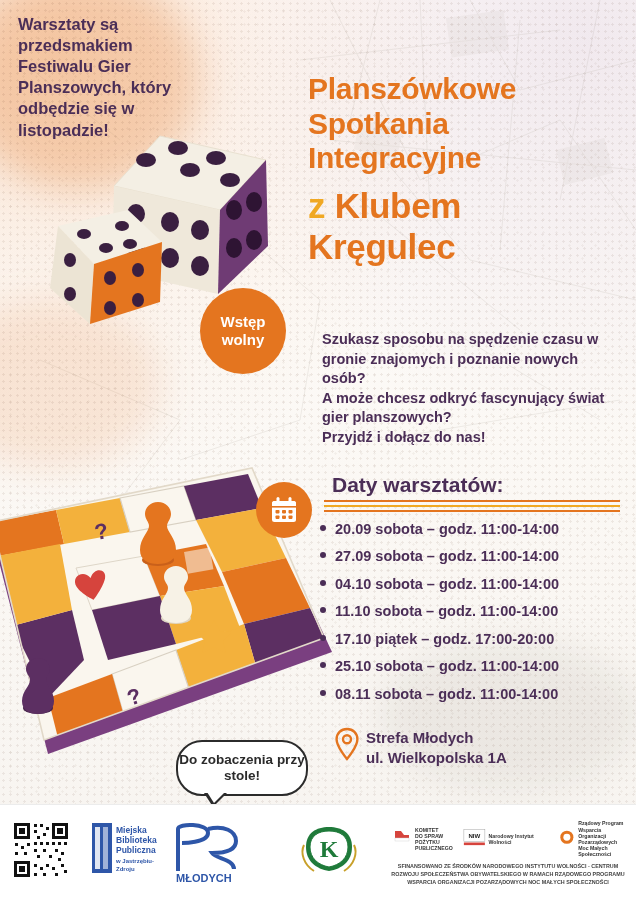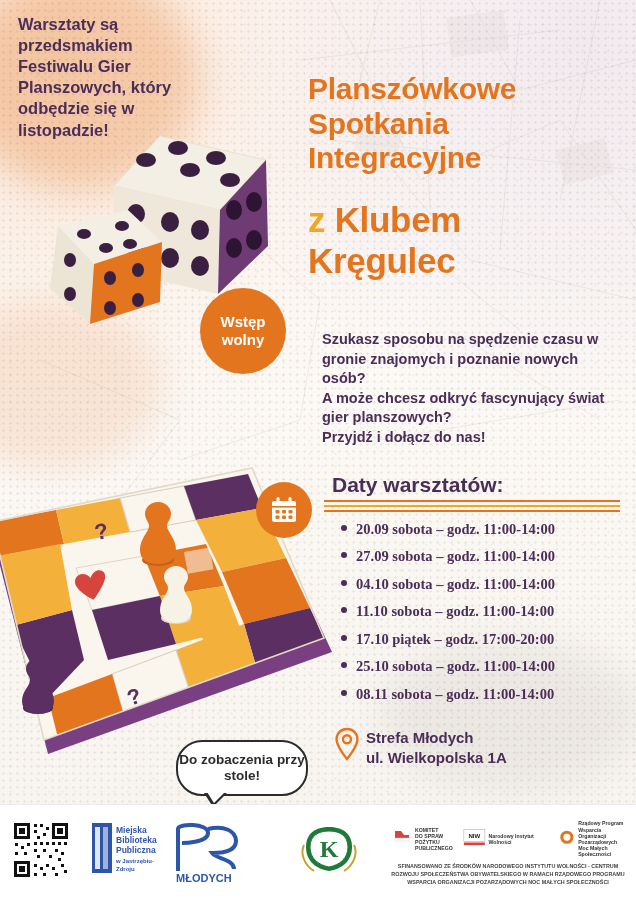--- a/index.html
+++ b/index.html
@@ -72,21 +72,21 @@
     font-size: 30px;
     font-weight: 700;
     line-height: 1.15;
     letter-spacing: -0.3px;
   }
   .headline .l4 {
     color: #f0a823;
     font-size: 35px;
     font-weight: 700;
     line-height: 1.2;
-    margin-top: 23px;
+    margin-top: 9px;
     letter-spacing: -0.3px;
   }
   .headline .l5 {
     color: #f0a823;
     font-size: 35px;
     font-weight: 700;
     line-height: 1.15;
     letter-spacing: -0.3px;
   }
   .headline .kb { color: #e4751f; }
@@ -138,24 +138,23 @@
     left: 256px; top: 482px;
     width: 56px; height: 56px;
     border-radius: 50%;
     background: #e4751f;
     display: flex; align-items: center; justify-content: center;
     z-index: 7;
   }
 
   .date-list {
     position: absolute;
-    left: 341px; top: 515px;
+    left: 320px; top: 515px;
     width: 290px;
     z-index: 7;
-    font-family: Liberation Serif, serif;
   }
   .date-item {
     display: flex; align-items: baseline;
     color: #4b2e57;
     font-size: 14.5px;
     font-weight: 700;
     line-height: 1.0;
     padding: 6.5px 0;
   }
   .date-item .dot {

